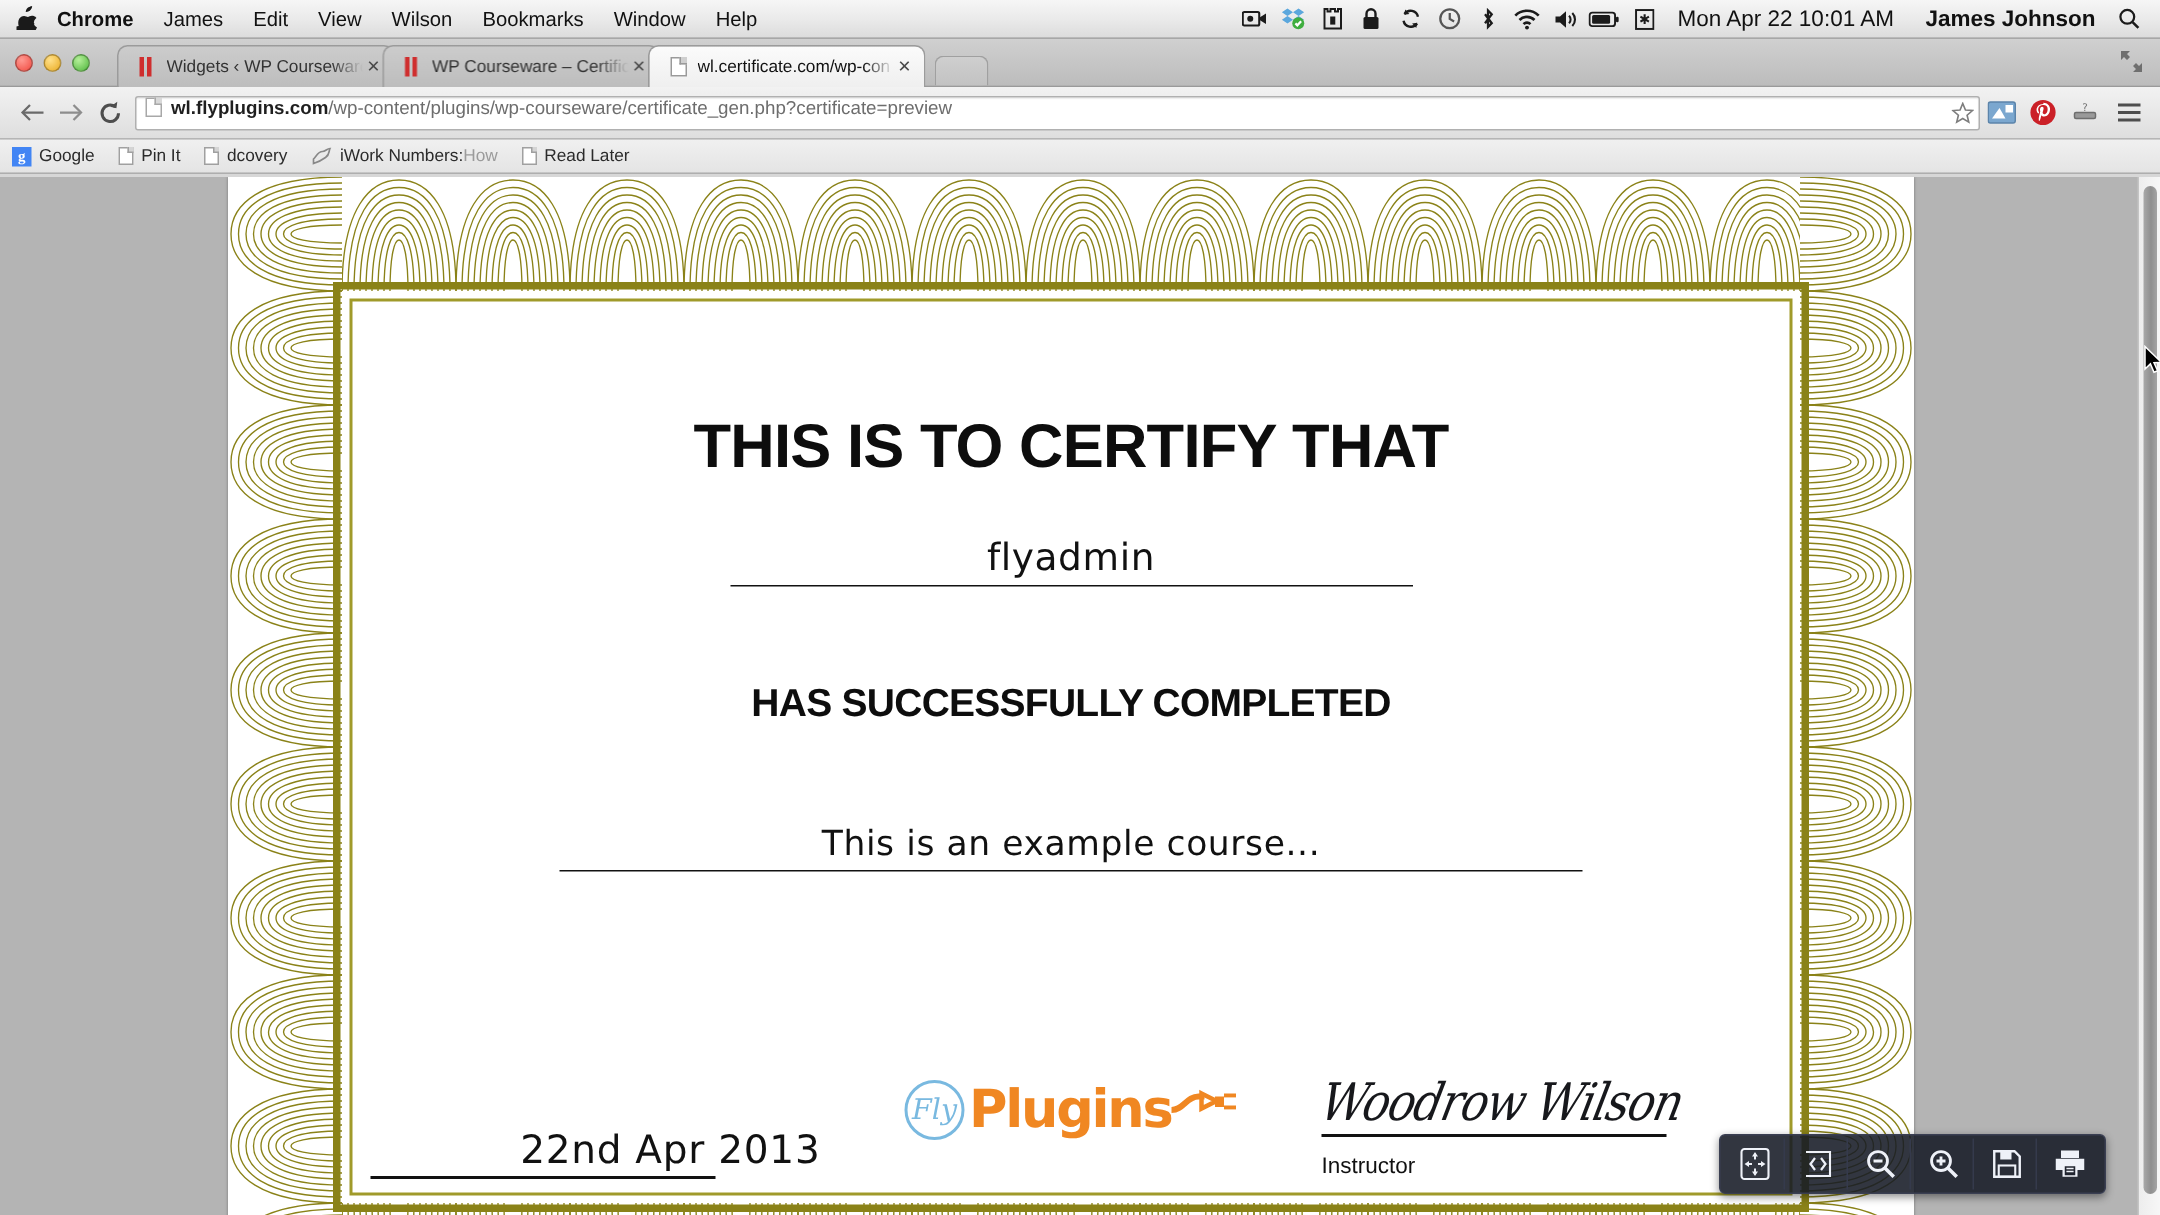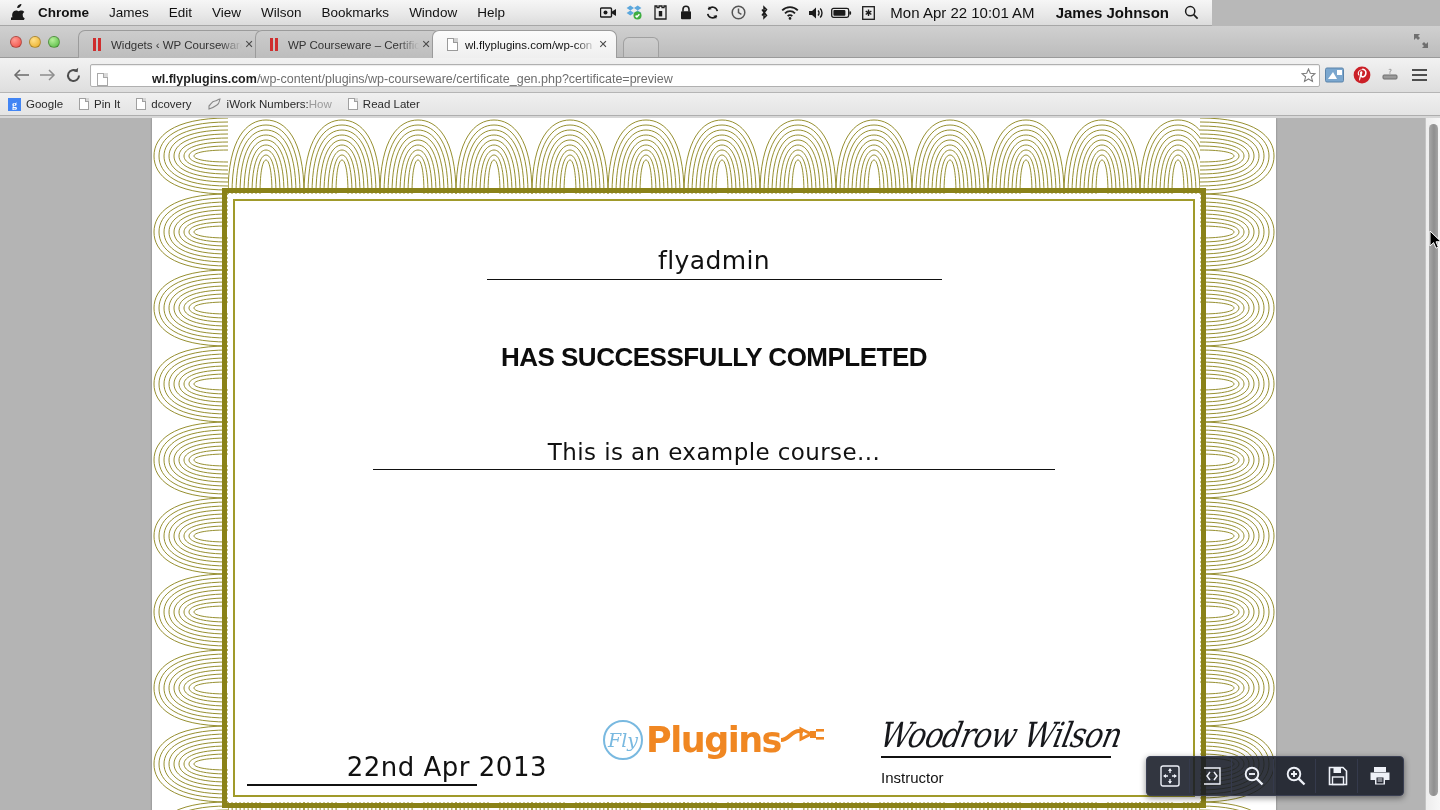--- a/index.html
+++ b/index.html
@@ -6,21 +6,21 @@
   html, body {
     width: 1440px; height: 810px;
     overflow: hidden;
     font-family: "Liberation Sans", sans-serif;
     background: #b8b8b8;
   }
   #screen { position: relative; width: 1440px; height: 810px; overflow: hidden; }
 
   
   .menubar {
-    position: absolute; top: 0; left: 0; width: 1212px; height: 26px;
+    position: absolute; top: 0; left: 0; width: 1440px; height: 26px;
     background: linear-gradient(to bottom, #f6f6f6 0%, #e9e9e9 55%, #dcdcdc 100%);
     border-bottom: 1px solid #a7a7a7;
     display: flex; align-items: center;
     font-size: 13.5px; color: #111;
   }
   .mb-apple {
     width: 36px; display: flex; justify-content: center; align-items: center;
     font-size: 16px; line-height: 1; padding-bottom: 2px;
   }
   .mb-item { padding: 0 10px; white-space: nowrap; line-height: 26px; }
@@ -110,24 +110,23 @@
     display: flex; align-items: center; padding: 0 8px;
   }
   .navbtn {
     width: 26px; height: 26px; display: flex; align-items: center; justify-content: center;
     color: #5a5a5a; font-size: 17px;
   }
   .navbtn.reload { font-size: 15px; color:#4a4a4a; font-weight: bold;}
   .omnibox {
     flex: 1 1 auto; height: 23px; margin: 0 6px 0 4px;
     background: #fff; border: 1px solid #b0b0b0; border-radius: 2px;
-    display: flex; align-items: flex-end; padding: 0 4px;
+    display: flex; align-items: flex-start; padding: 0 4px;
     font-size: 12.5px; color: #6d6d6d;
     box-shadow: inset 0 1px 1px rgba(0,0,0,.08);
-    gap: 38px;
   }
   .omnibox .pagefav2 {
     width: 11px; height: 13px; background:#fff; border:1px solid #a8a8a8; margin: 0 6px 0 2px;
     position: relative; flex: 0 0 auto;
   }
   .omnibox .pagefav2::after{
     content:""; position:absolute; top:-1px; right:-1px; width:4px; height:4px;
     background:#d9d9d9; border-left:1px solid #a8a8a8; border-bottom:1px solid #a8a8a8;
   }
   .omnibox .urltext { white-space: nowrap; overflow: hidden; }
@@ -421,21 +420,21 @@
                 <i></i>
               </span>
             </span>
           <span class="tlabel">WP Courseware – Certifica</span>
           <span class="tclose">✕</span>
         </div>
         <div class="tab active">
           <span class="favicon">
               <span class="page-fav"></span>
             </span>
-          <span class="tlabel">wl.flyplugins.com/wp-con</span>
+          <span class="tlabel">wl.certificate.com/wp-con</span>
           <span class="tclose">✕</span>
         </div>
         <div class="newtab"></div>
       </div>
 
       <div class="win-expand">
         <svg width="16" height="16" viewBox="0 0 16 16" class="svgico">
           <path d="M1 7 L1 1 L7 1 L5 3 L7 5 L5 7 L3 5 z" fill="#6f6f6f"></path>
           <path d="M15 9 L15 15 L9 15 L11 13 L9 11 L11 9 L13 11 z" fill="#6f6f6f"></path>
         </svg>
@@ -638,20 +637,21 @@
                 <use href="#scallopv" y="608"></use>
               <use href="#scallopv" y="684"></use>
             </g>
           </svg>
 
           <div class="rule-outer"></div>
           <div class="rule-inner"></div>
         </div>
 
         <div class="cert-body">
+          <div class="cert-h1">THIS IS TO CERTIFY THAT</div>
 
           <div class="name-row">
             <div class="hand">flyadmin</div>
             <div class="underline"></div>
           </div>
 
           <div class="cert-h2">HAS SUCCESSFULLY COMPLETED</div>
 
           <div class="course-row">
             <div class="hand">This is an example course...</div>

